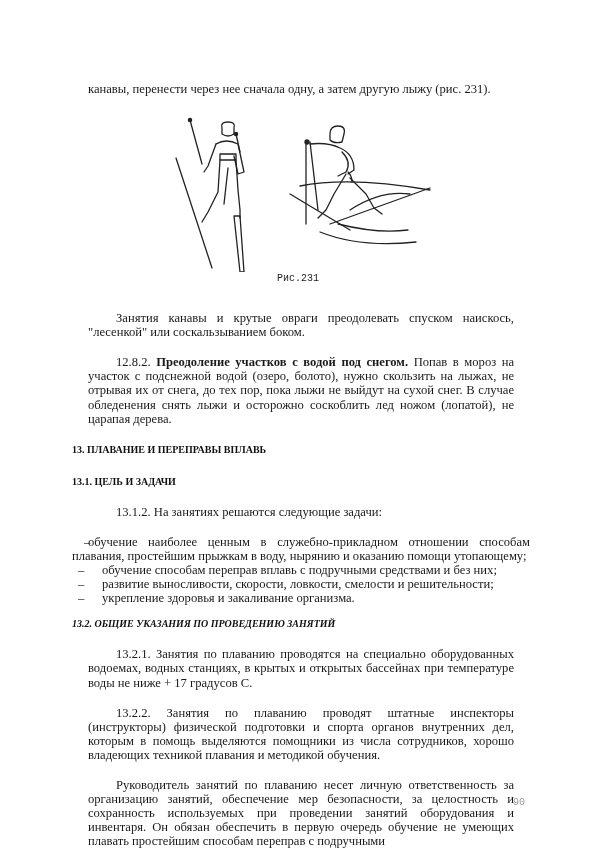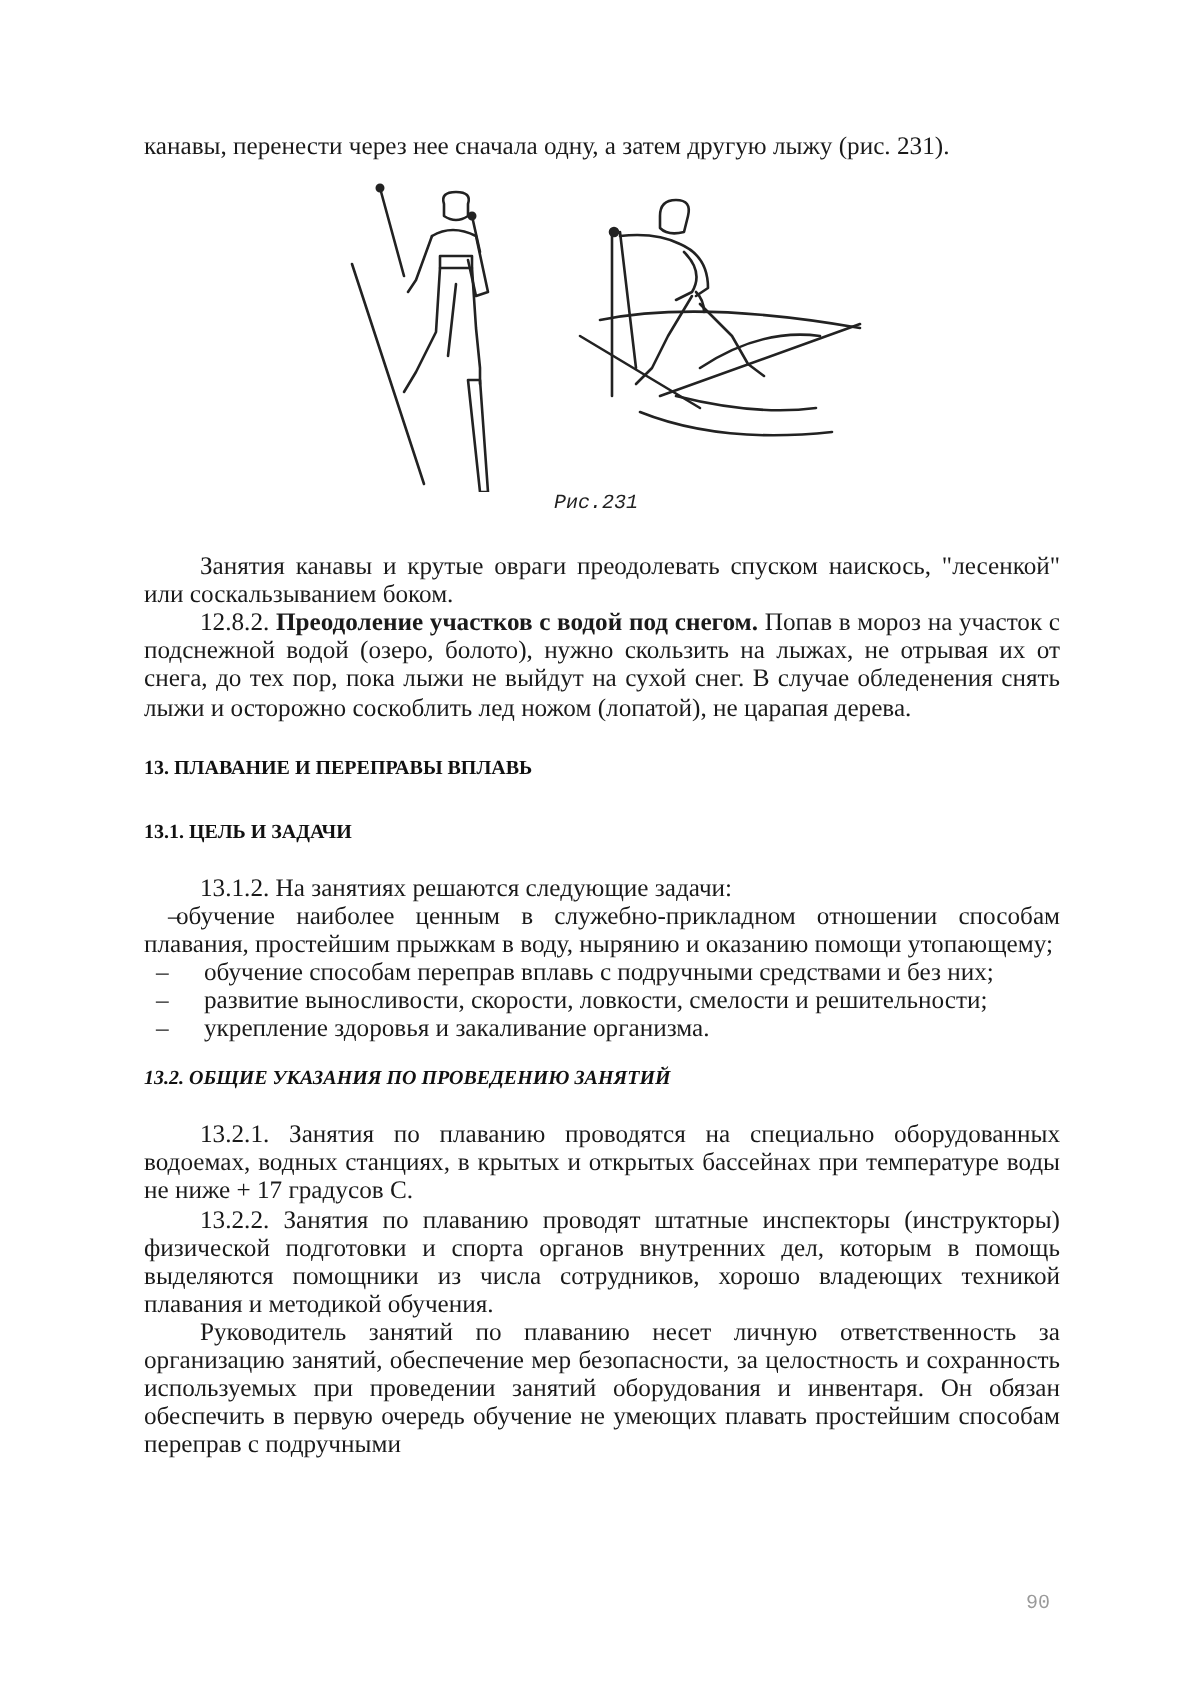--- a/index.html
+++ b/index.html
@@ -2,23 +2,23 @@
 <html><head>
 <meta charset="utf-8">
 <style>
   html, body { margin: 0; padding: 0; background: #ffffff; }
   body { width: 600px; height: 849px; position: relative; overflow: hidden; }
   .page {
     position: absolute; left: 72px; top: 66px; width: 458px;
     font-family: "Liberation Serif", serif; font-size: 12.6px; line-height: 14.1px;
     color: #1a1a1a; text-align: justify;
   }
-  .p { margin: 0; text-indent: 28px; }
+  .p { margin: 16px; text-indent: 28px; }
   .noind { text-indent: 0; }
-  .figure { position: relative; height: 183px; margin: 6px 0 7px 0; font-style: italic; }
+  .figure { position: relative; height: 183px; margin: 6px 0 7px 0; }
   .figure svg { position: absolute; left: 98px; top: 0; }
   .fig-caption {
     position: absolute; left: 205px; top: 160px;
     font-family: "Liberation Mono", monospace; font-size: 10px; color: #222;
   }
   h2 {
     font-family: "Liberation Serif", serif; font-weight: bold; font-size: 10px;
     margin: 0; line-height: 14px; text-align: left; color: #111;
   }
   .h-main { margin-top: 17px; }

